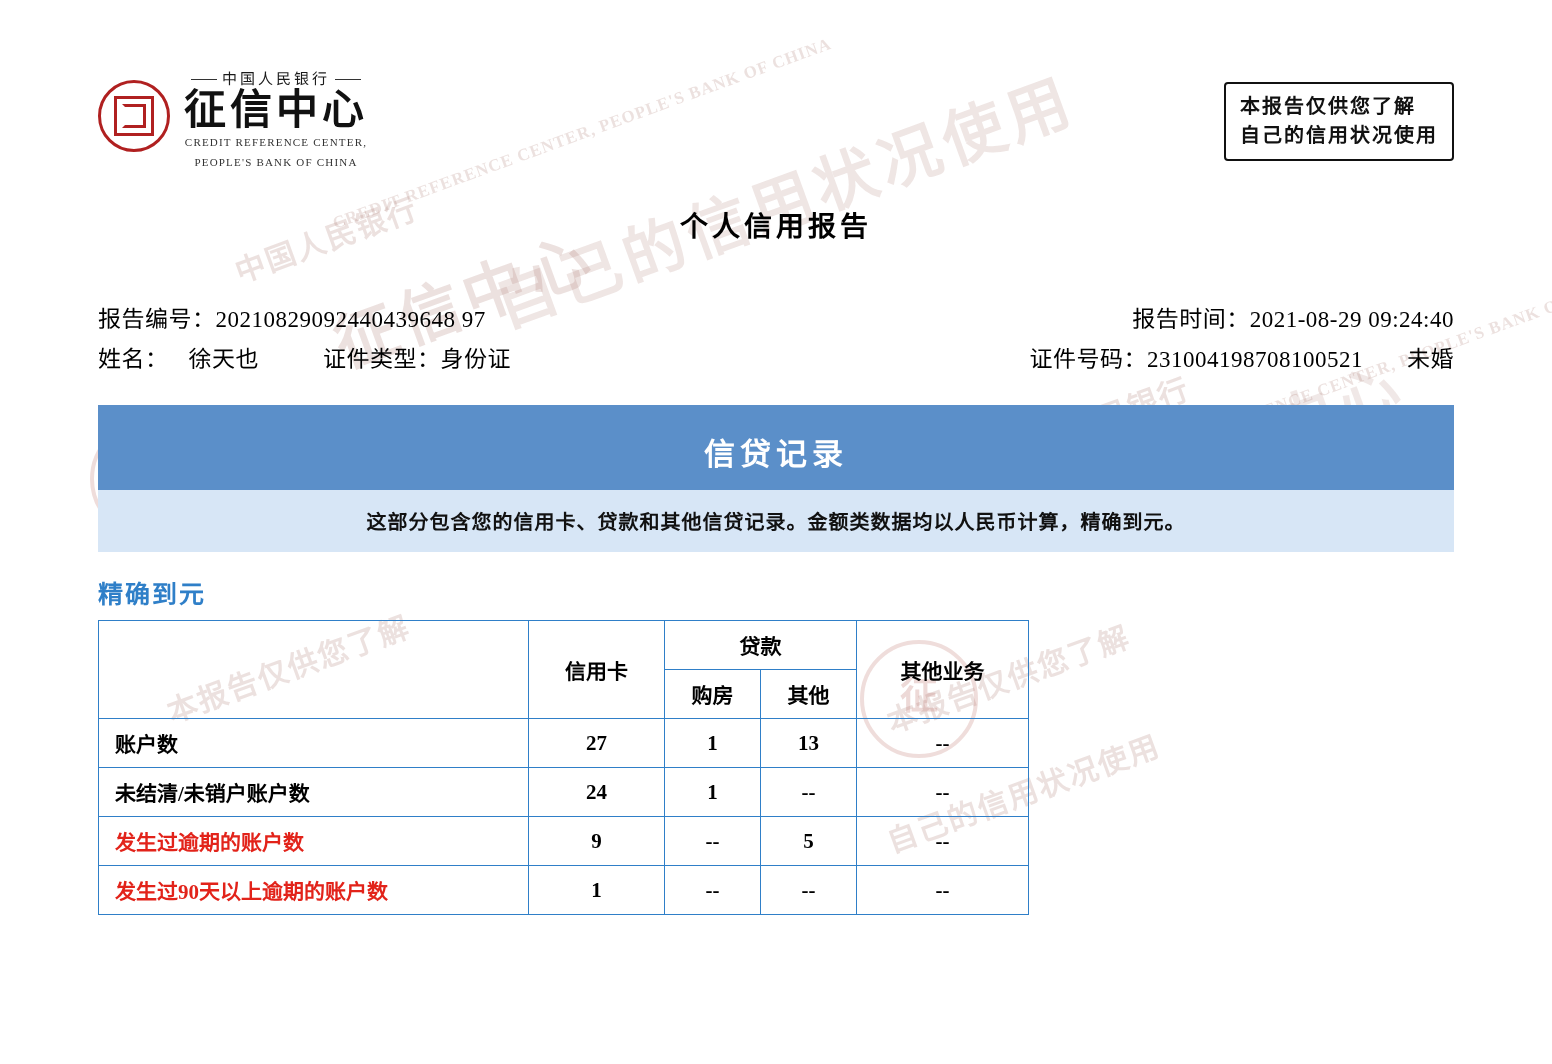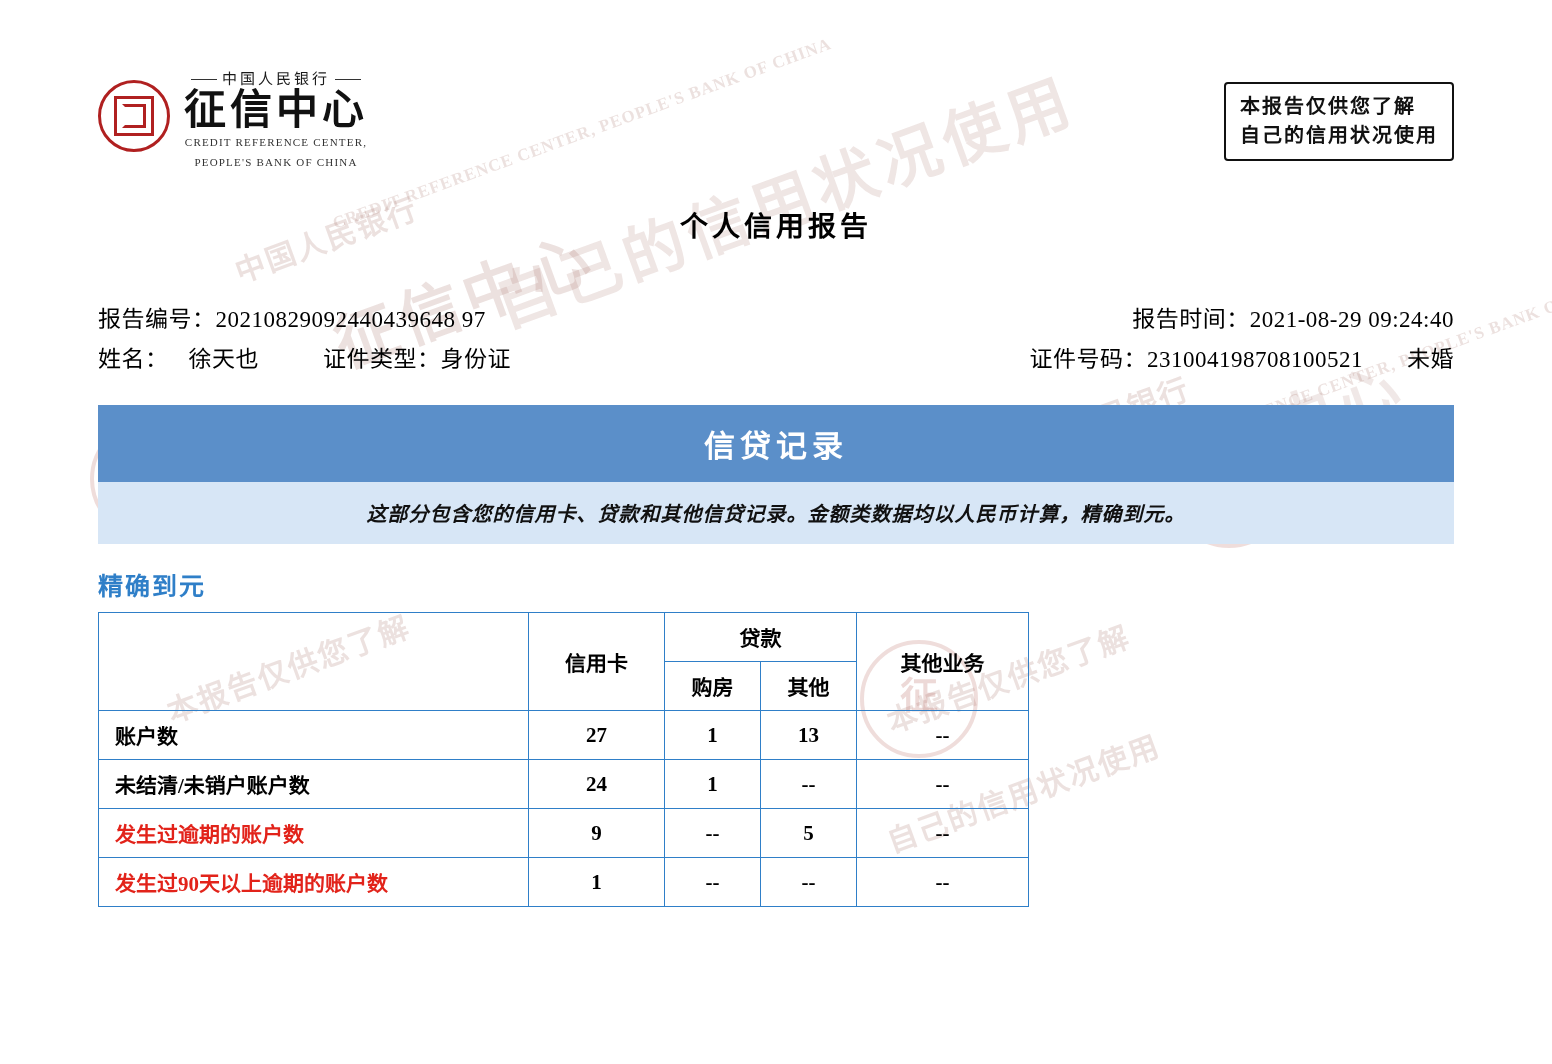--- a/index.html
+++ b/index.html
@@ -168,28 +168,27 @@
   .meta-sep2 { display:inline-block; width: 44px; }
 
   .section-banner {
     margin-top: 26px;
     background: #5b8fc9;
     color: #fff;
     text-align: center;
     font-size: 31px;
     font-weight: bold;
     letter-spacing: 5px;
-    padding: 16px 0 16px;
+    padding: 24px 0 16px;
   }
   .section-note {
     background: #d7e6f6;
     text-align: center;
     font-size: 20px;
     font-weight: bold;
-    font-style: italic;
     letter-spacing: 1px;
     padding: 16px 12px 17px;
     color: #111;
   }
 
   .sub-title {
     color: #2f7fc8;
     font-size: 25px;
     font-weight: bold;
     letter-spacing: 2px;

